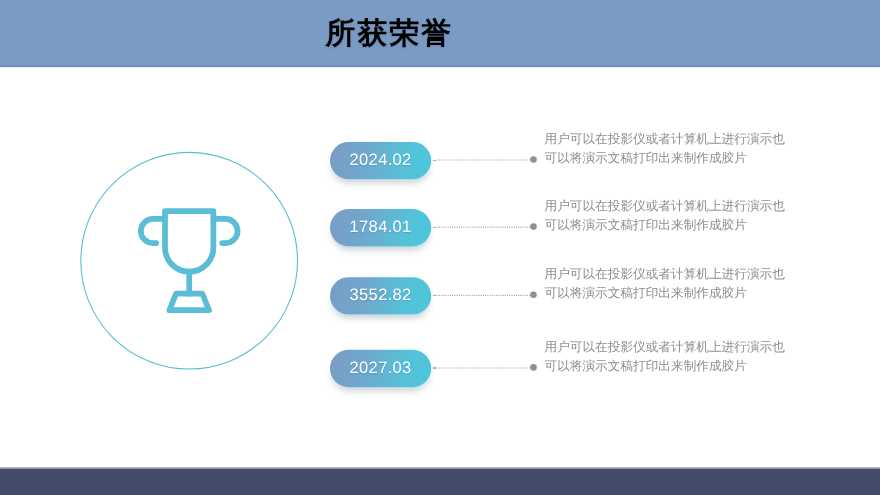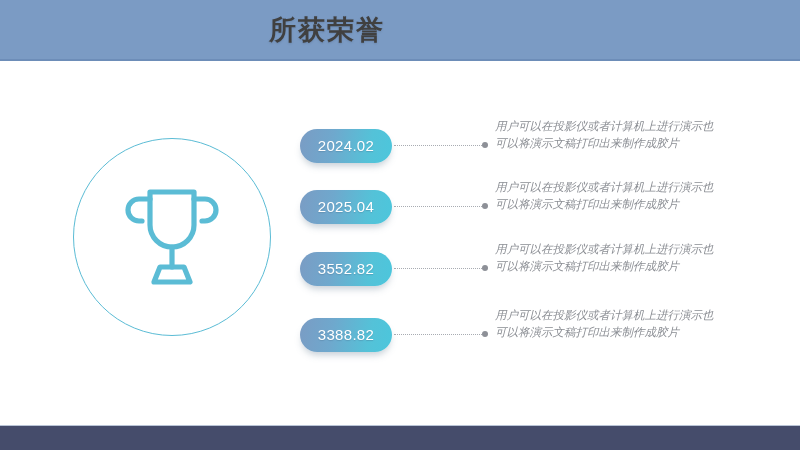--- a/index.html
+++ b/index.html
@@ -33,24 +33,25 @@
     box-sizing: border-box;
   }
   .header-title {
     position: absolute;
     left: 0;
     top: 13px;
     width: 654px;
     text-align: center;
     font-size: 27px;
     font-weight: bold;
-    color: #404040;
+    color: #000000;
     letter-spacing: 2px;
     line-height: 34px;
     text-shadow: 0 1px 2px rgba(60,80,110,0.25);
+    padding-left: 27px;
   }
 
   
   .footer-bar {
     position: absolute;
     left: 0;
     bottom: 0;
     width: 800px;
     height: 25px;
     background: #454c6b;
@@ -146,21 +147,20 @@
     top: -11px;
     width: 226px;
     color: #8a8d93;
     font-size: 11.5px;
     line-height: 17px;
     font-family: "DejaVu Sans", "Liberation Sans", sans-serif;
   }
   .desc-line {
     display: block;
     white-space: nowrap;
-    font-style: italic;
   }
 </style>
 </head>
 <body>
 
 <div class="slide">
 
   <div class="header-bar">
     <div class="header-title">所获荣誉</div>
   </div>
@@ -189,21 +189,21 @@
       <div class="connector"></div>
       <div class="connector-dot"></div>
       <div class="desc">
         <span class="desc-line">用户可以在投影仪或者计算机上进行演示也</span>
         <span class="desc-line">可以将演示文稿打印出来制作成胶片</span>
       </div>
     </div>
 
     <div class="row" style="top:190px">
       <div class="badge">
-        <span class="badge-label">2025.04</span>
+        <span class="badge-label">1784.01</span>
       </div>
       <div class="connector"></div>
       <div class="connector-dot"></div>
       <div class="desc">
         <span class="desc-line">用户可以在投影仪或者计算机上进行演示也</span>
         <span class="desc-line">可以将演示文稿打印出来制作成胶片</span>
       </div>
     </div>
 
     <div class="row" style="top:252px">
@@ -213,21 +213,21 @@
       <div class="connector"></div>
       <div class="connector-dot"></div>
       <div class="desc">
         <span class="desc-line">用户可以在投影仪或者计算机上进行演示也</span>
         <span class="desc-line">可以将演示文稿打印出来制作成胶片</span>
       </div>
     </div>
 
     <div class="row" style="top:318px">
       <div class="badge">
-        <span class="badge-label">3388.82</span>
+        <span class="badge-label">2027.03</span>
       </div>
       <div class="connector"></div>
       <div class="connector-dot"></div>
       <div class="desc">
         <span class="desc-line">用户可以在投影仪或者计算机上进行演示也</span>
         <span class="desc-line">可以将演示文稿打印出来制作成胶片</span>
       </div>
     </div>
 
   </div>

